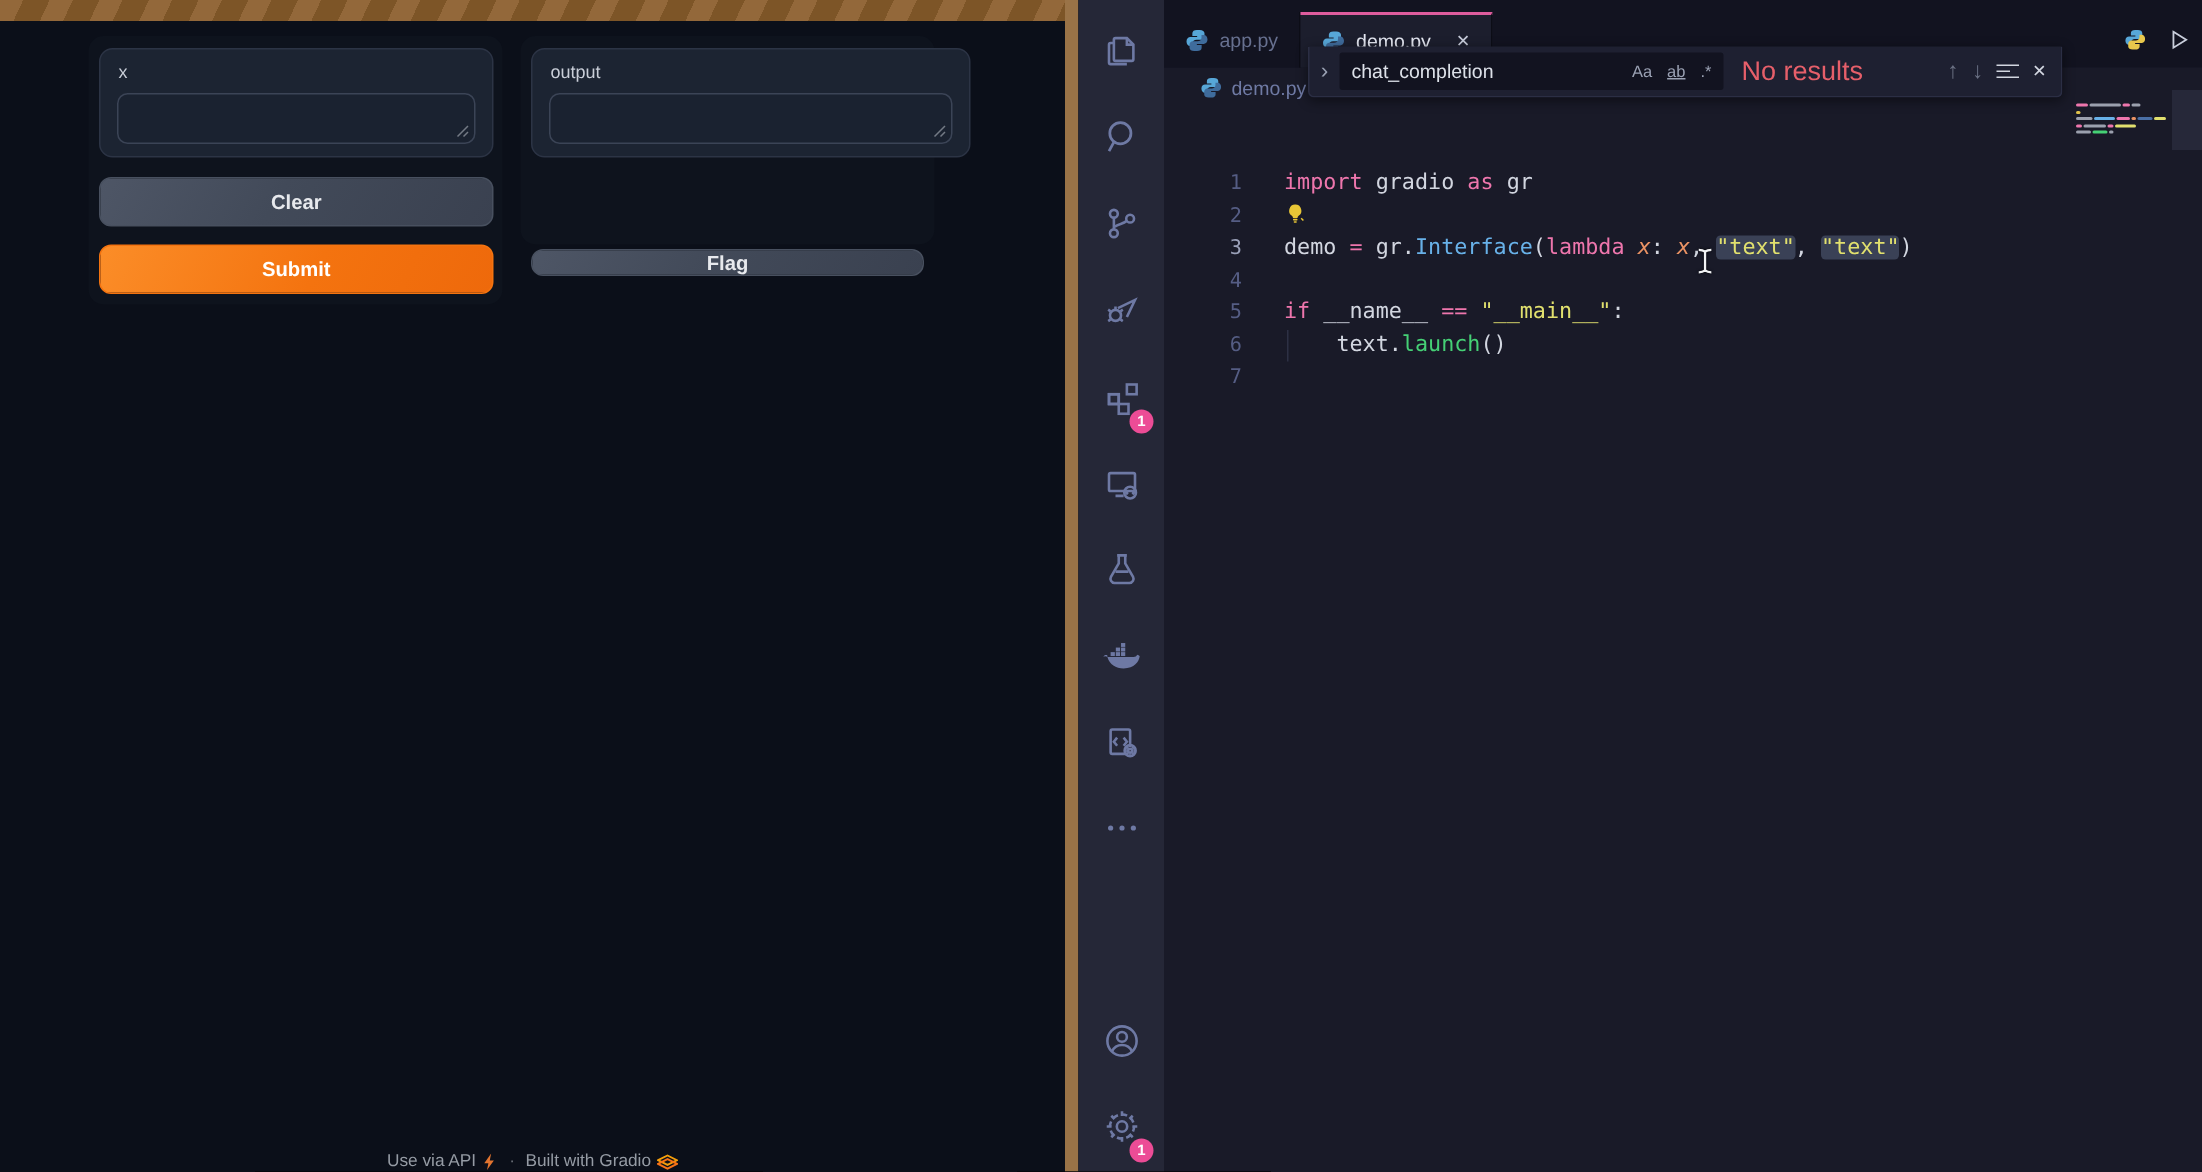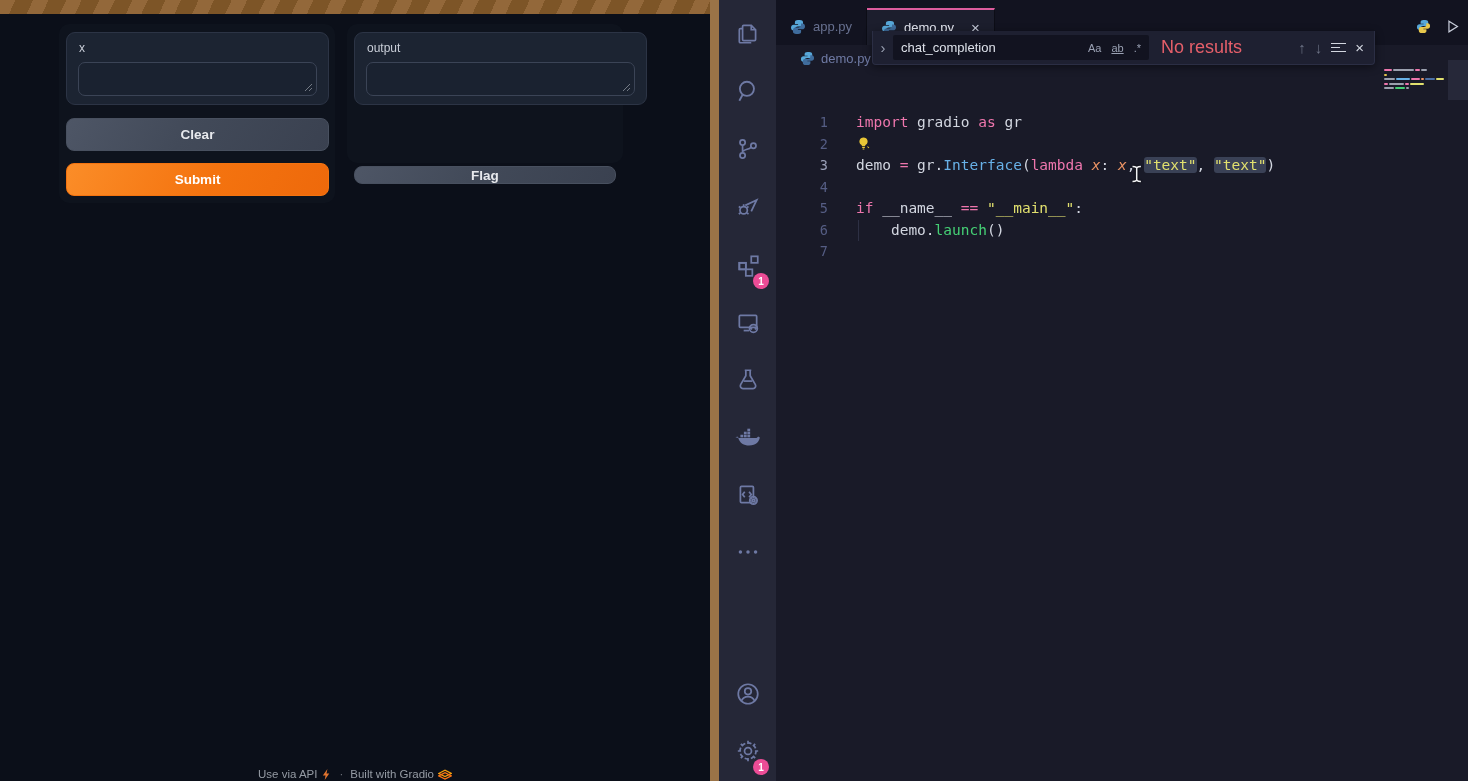--- a/index.html
+++ b/index.html
@@ -361,21 +361,21 @@
         <div class="code-line">
           <div class="gutter">4</div>
           <div class="lc"></div>
         </div>
         <div class="code-line">
           <div class="gutter">5</div>
           <div class="lc"><span class="tok-kw">if</span><span class="tok-pl"> __name__ </span><span class="tok-kw">==</span><span class="tok-pl"> </span><span class="tok-str">"__main__"</span><span class="tok-pl">:</span></div>
         </div>
         <div class="code-line">
           <div class="gutter">6</div>
-          <div class="lc"><span class="indent-guide"></span><span class="tok-pl">    demo.</span><span class="tok-meth">launch</span><span class="tok-pl">()</span></div>
+          <div class="lc"><span class="indent-guide"></span><span class="tok-pl">    text.</span><span class="tok-meth">launch</span><span class="tok-pl">()</span></div>
         </div>
         <div class="code-line">
           <div class="gutter">7</div>
           <div class="lc"></div>
         </div>
       </div>
 
     <div class="minimap">
         <div class="mrow">
           <s style="width: 8px; background: rgb(238, 118, 173);"></s>

